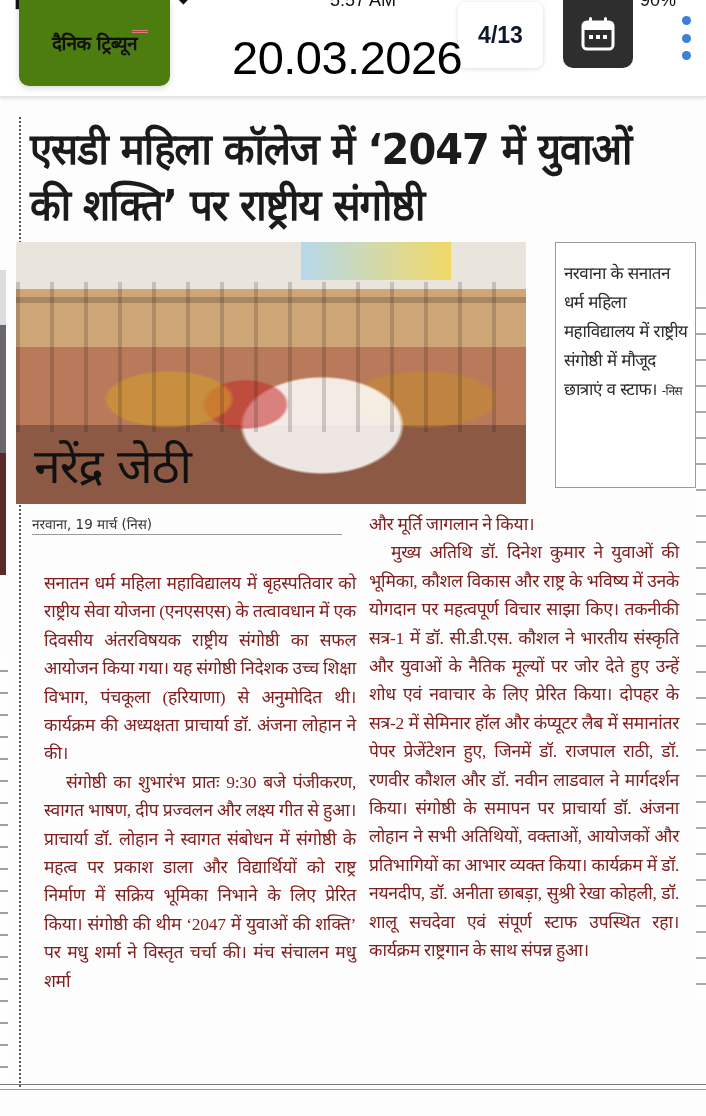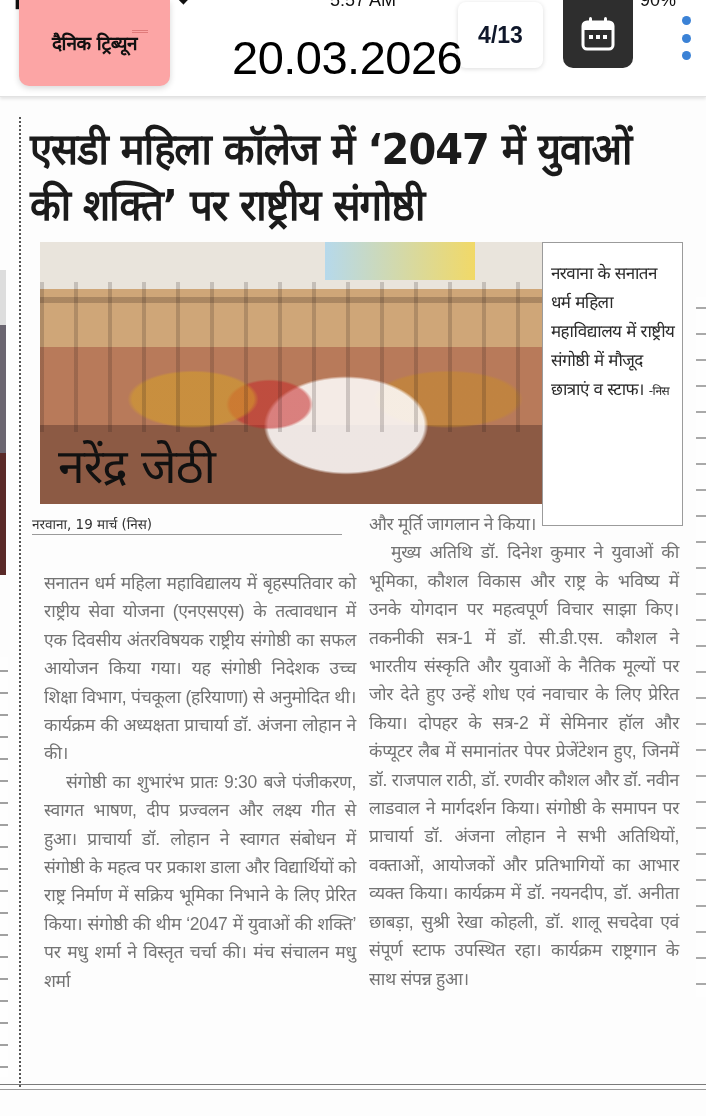--- a/index.html
+++ b/index.html
@@ -19,21 +19,21 @@
     font-size: 18px; color: #111; white-space: nowrap;
   }
   .statusbar-peek .signal { position: absolute; left: 14px; top: 0; letter-spacing: 1px; }
   .statusbar-peek .carrier { position: absolute; left: 58px; top: 0; }
   .statusbar-peek .wifi { position: absolute; left: 178px; top: 0; font-size: 14px; }
   .statusbar-peek .time { position: absolute; left: 330px; top: 0; }
   .statusbar-peek .battery { position: absolute; left: 640px; top: 0; }
 
   .logo-card {
     position: absolute; left: 19px; top: 0; width: 151px; height: 86px;
-    background: #fca5a5; border-radius: 0 0 10px 10px;
+    background: #4d7c0f; border-radius: 0 0 10px 10px;
     box-shadow: 0 2px 6px rgba(0,0,0,0.16);
     display: flex; align-items: center; justify-content: center;
   }
   .logo-card span {
     font-family: "DejaVu Sans", sans-serif; font-weight: bold;
     font-size: 19px; color: #111; letter-spacing: -0.5px;
   }
   .logo-accent {
     position: absolute; right: 22px; top: 30px; width: 16px; height: 3px;
     border-top: 1px solid #e07a7a; border-bottom: 1px solid #e07a7a;
@@ -96,21 +96,21 @@
   }
 
   .headline {
     position: absolute; left: 30px; top: 24px; width: 650px;
     font-family: "DejaVu Sans", sans-serif; font-weight: bold;
     font-size: 40px; line-height: 52px; color: #1b1b1b; letter-spacing: -1px;
     transform: scaleY(1.08); transform-origin: top left;
   }
 
   .photo {
-    position: absolute; left: 40px; top: 145px; width: 510px; height: 262px; overflow: hidden;
+    position: absolute; left: 16px; top: 145px; width: 510px; height: 262px; overflow: hidden;
     background:
       radial-gradient(ellipse at 30% 60%, rgba(214,160,40,0.55) 0 12%, transparent 13%),
       radial-gradient(ellipse at 45% 62%, rgba(196,40,40,0.55) 0 10%, transparent 11%),
       radial-gradient(ellipse at 60% 70%, rgba(255,255,255,0.85) 0 18%, transparent 19%),
       radial-gradient(ellipse at 80% 60%, rgba(200,140,40,0.5) 0 12%, transparent 13%),
       linear-gradient(180deg, #e9e4dc 0 18%, #cfa678 18% 40%, #b87a5a 40% 70%, #8c5a44 70% 100%);
   }
   .photo-banner {
     position: absolute; left: 285px; top: 0; width: 150px; height: 38px;
     background: linear-gradient(90deg, #a9d6ef, #f3d64a);
@@ -122,39 +122,39 @@
       repeating-linear-gradient(90deg, rgba(30,20,20,0.18) 0 4px, transparent 4px 34px),
       linear-gradient(180deg, transparent 0 10%, rgba(60,40,30,0.25) 10% 14%, transparent 14%);
   }
   .photo-watermark {
     position: absolute; left: 18px; top: 194px;
     font-family: "DejaVu Sans", sans-serif; font-size: 48px; line-height: 60px; color: #111;
     letter-spacing: -1px;
   }
 
   .caption-box {
-    position: absolute; left: 542px; top: 145px; width: 141px; height: 284px;
+    position: absolute; left: 555px; top: 145px; width: 141px; height: 246px;
     border: 1px solid #9b9b9b; background: #fff;
     padding: 16px 6px 0 8px;
   }
   .caption-box p {
     font-family: "DejaVu Sans", sans-serif; font-size: 17px; line-height: 29px; color: #2a2a2a;
     letter-spacing: -0.6px;
   }
   .caption-box .credit { font-size: 12px; }
 
   .dateline {
     position: absolute; left: 32px; top: 418px; width: 310px;
     font-family: "DejaVu Sans", sans-serif; font-size: 13.5px; color: #333;
     padding-bottom: 1px; border-bottom: 1px solid #9a9a9a;
   }
 
   .column {
     position: absolute; top: 472px; width: 312px;
-    font-family: Liberation Sans, sans-serif; font-size: 17.5px; line-height: 28.4px; color: #737373;
+    font-family: Liberation Serif, serif; font-size: 17.5px; line-height: 28.4px; color: #7f1d1d;
     text-align: justify; letter-spacing: -0.3px;
   }
   .column.left { left: 44px; }
   .column.right { left: 369px; top: 413px; width: 310px; }
   .column p { text-indent: 0; }
   .column p.indent { text-indent: 22px; }
 
   .bottom-rules {
     position: absolute; left: 0; top: 987px; width: 706px; height: 6px;
     border-top: 1px solid #7a7a7a; border-bottom: 1px solid #9a9a9a;

